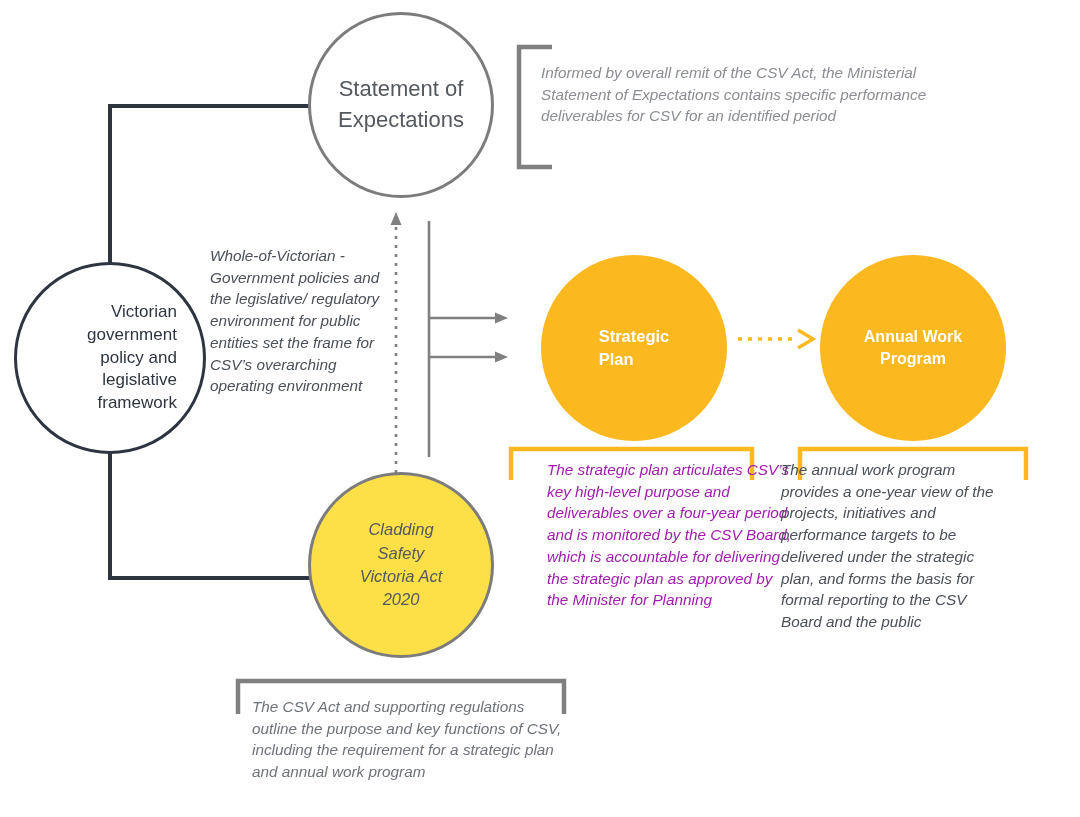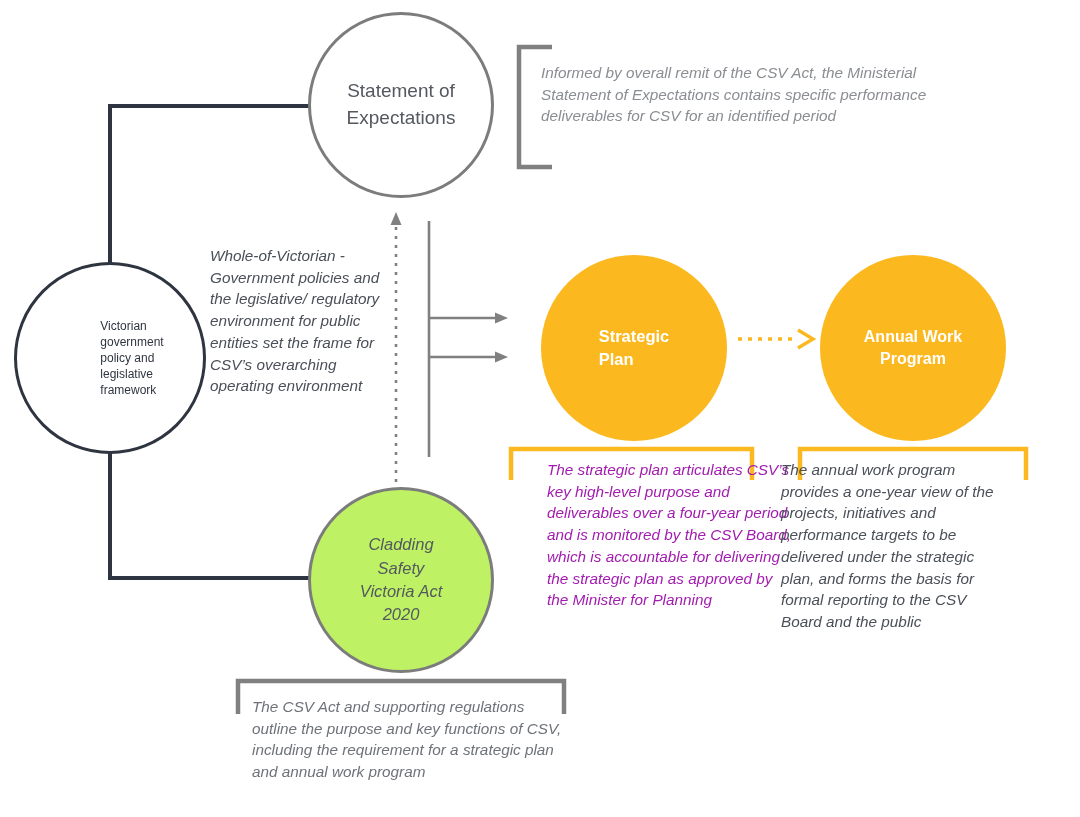--- a/index.html
+++ b/index.html
@@ -24,36 +24,36 @@
     border-radius:50%;
     box-sizing:border-box;
     display:flex;align-items:center;justify-content:center;
   }
   #victorian-circle{
     left:14px;top:262px;width:192px;height:192px;
     border:3px solid #2E3440;
     background:#ffffff;
   }
   #victorian-circle .txt{
-    color:#2F3540;font-size:12px;line-height:1.35;text-align:left;
+    color:#2F3540;font-size:17px;line-height:1.35;text-align:right;
     font-family:"Liberation Sans", sans-serif;
     margin-left:44px;
   }
   #soe-circle{
     left:308px;top:12px;width:186px;height:186px;
     border:3.5px solid #7C7C7C;
     background:#ffffff;
   }
   #soe-circle .txt{
-    color:#54585F;font-size:19px;line-height:1.4;text-align:center;
+    color:#54585F;font-size:22px;line-height:1.4;text-align:center;
   }
   #csva-circle{
-    left:308px;top:487px;width:186px;height:186px;
+    left:308px;top:472px;width:186px;height:186px;
     border:3.5px solid #7C7C7C;
-    background:#bef264;
+    background:#fde047;
   }
   #csva-circle .txt{
     color:#54585F;font-size:16.5px;line-height:1.42;text-align:center;
     font-style:italic;
   }
   #strategic-circle{
     left:541px;top:255px;width:186px;height:186px;
     background:#FBB81F;border:none;
   }
   #strategic-circle .txt{

